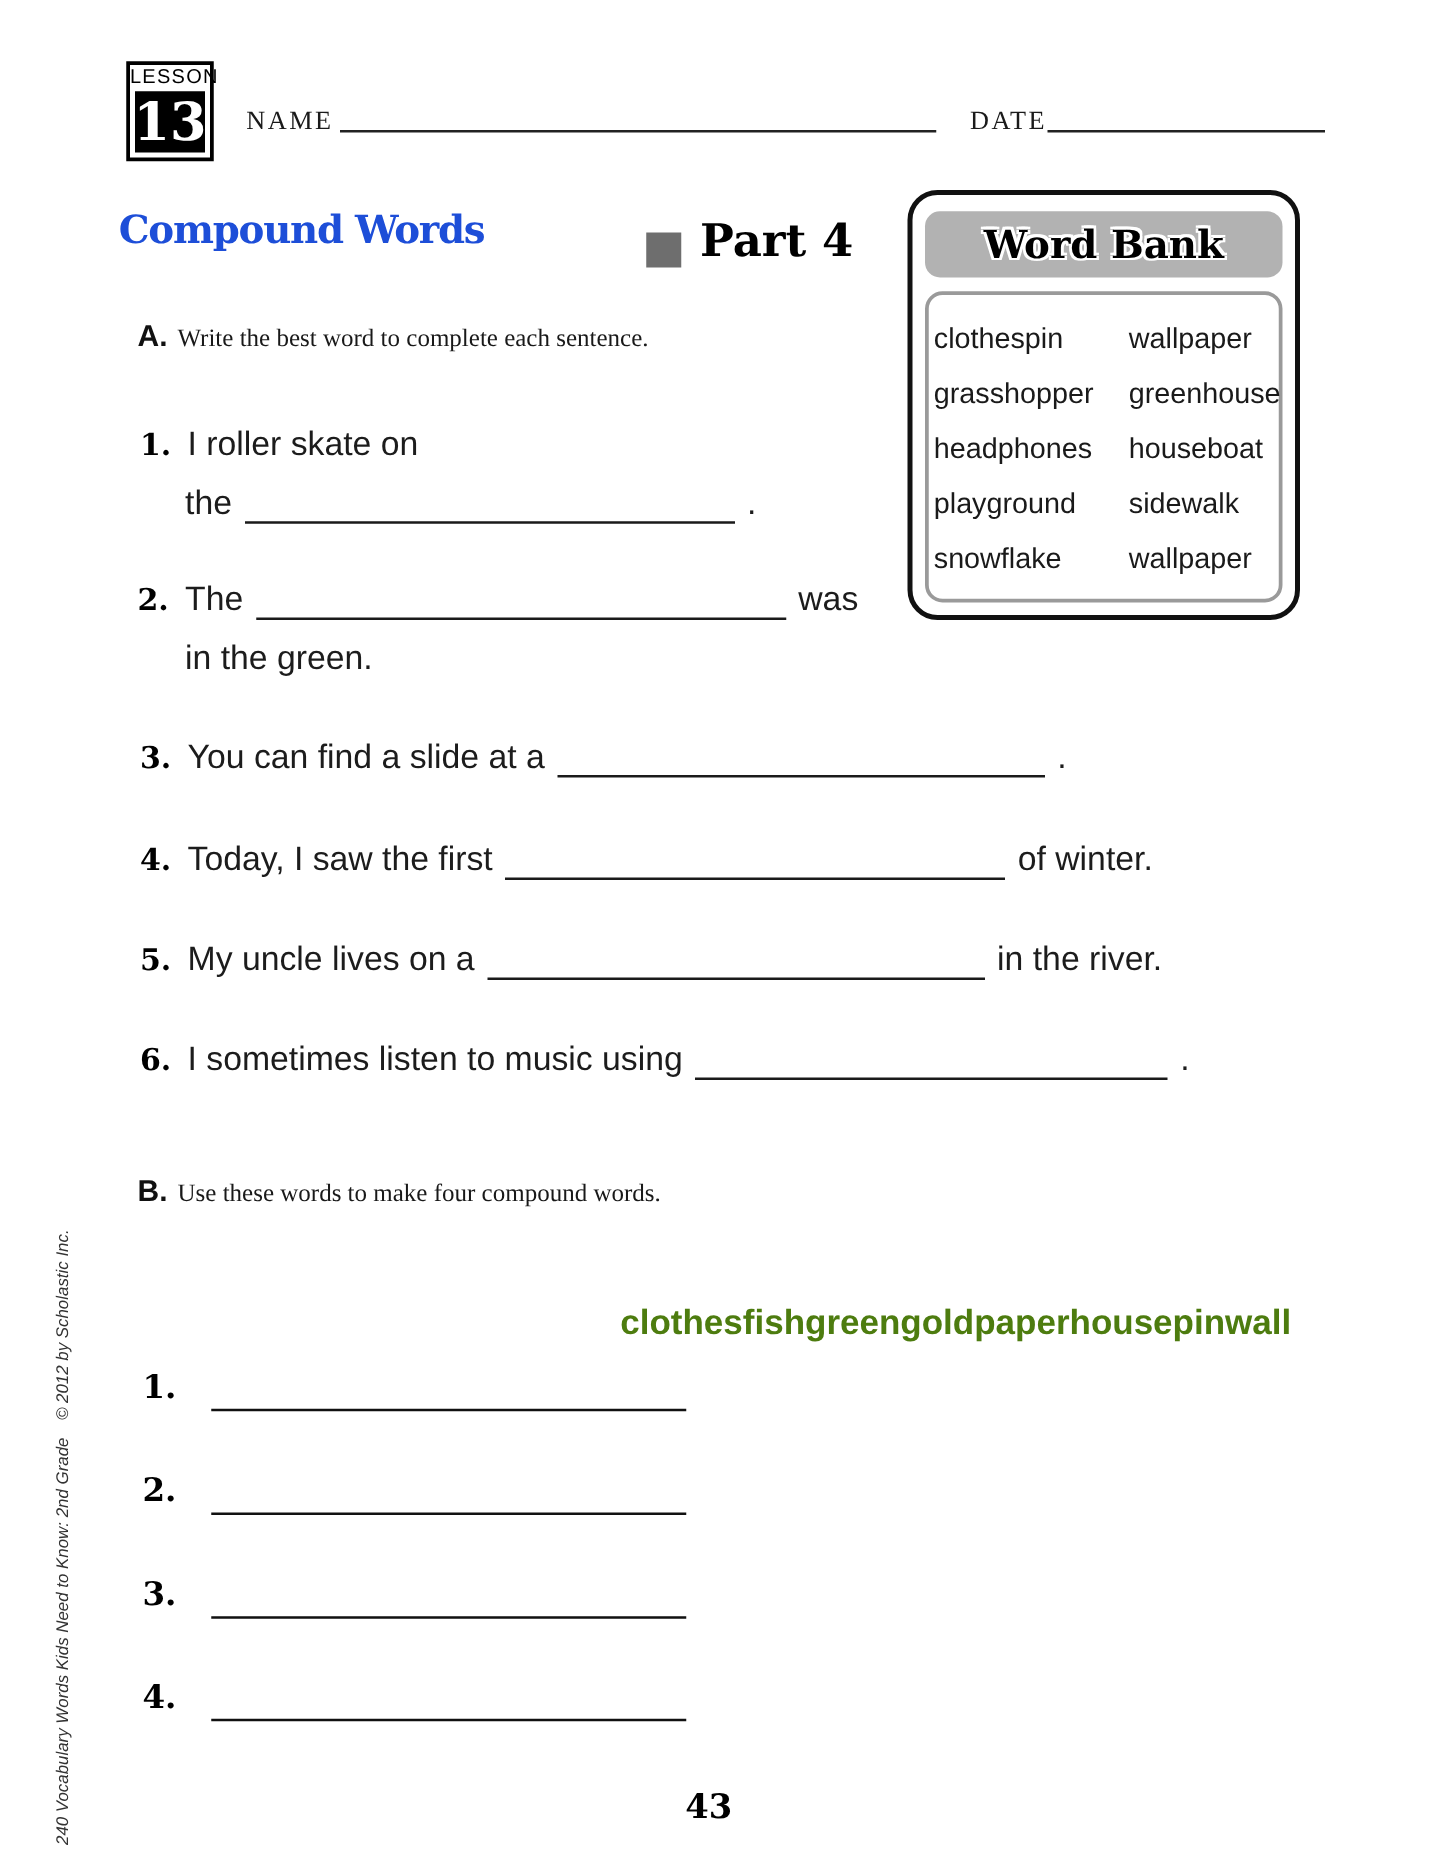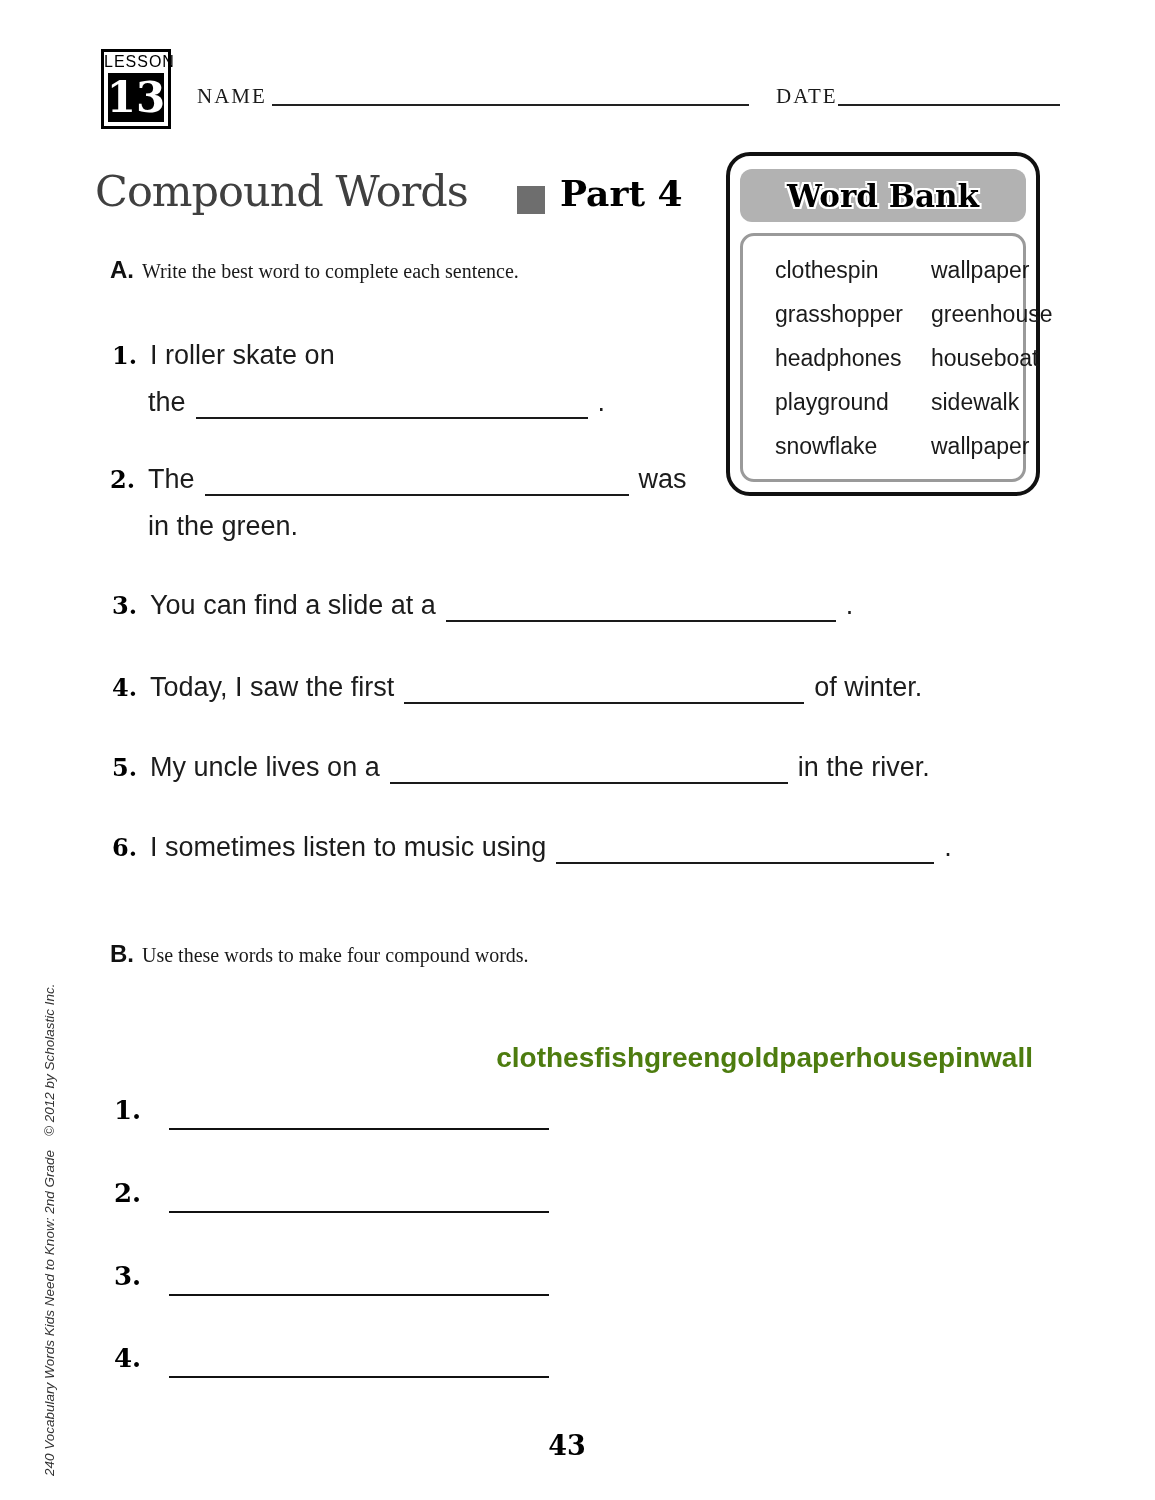--- a/index.html
+++ b/index.html
@@ -22,42 +22,42 @@
   .hdr-label { position:absolute; top:84px; font-family:"Liberation Serif", serif;
            font-size:21px; letter-spacing:2px; color:#1a1a1a; }
   .name-label { left:197px; }
   .date-label { left:776px; }
   .hdr-line { position:absolute; top:66px; height:40px; border-bottom:2px solid #222; }
   .name-line { left:272px; width:477px; }
   .date-line { left:838px; width:222px; }
 
   
   .title-main { position:absolute; left:95px; top:166px; font-family:"DejaVu Serif", serif;
-           font-weight:normal; font-size:43px; letter-spacing:-1px; color:#404040; }
+           font-weight:bold; font-size:31px; letter-spacing:-1px; color:#1d4ed8; }
   .title-square { position:absolute; left:517px; top:186px; width:28px; height:28px; background:#6e6e6e; }
   .title-part { position:absolute; left:560px; top:172px; font-family:"DejaVu Serif", serif;
            font-weight:bold; font-size:36px; color:#000; }
 
   
   .instr { position:absolute; white-space:nowrap; }
   .instr-a { left:110px; top:256px; }
   .instr-b { left:110px; top:940px; }
   .instr .lbl { font-family:"Liberation Sans", sans-serif; font-weight:bold; font-size:24px; margin-right:8px; }
   .instr .txt { font-family:"Liberation Serif", serif; font-size:20px; color:#191919; }
 
   
   .wordbank { position:absolute; left:726px; top:152px; width:314px; height:344px;
            border:4px solid #111; border-radius:24px; background:#fff; }
   .wb-header { position:absolute; left:10px; right:10px; top:13px; height:53px;
            background:#b2b2b2; border-radius:12px; display:flex; align-items:center; justify-content:center; }
   .wb-title { font-family:"DejaVu Serif", serif; font-weight:bold; font-size:31px; color:#000;
            text-shadow:-2px -2px 0 #fff, 2px -2px 0 #fff, -2px 2px 0 #fff, 2px 2px 0 #fff,
                        0 -2px 0 #fff, 0 2px 0 #fff, -2px 0 0 #fff, 2px 0 0 #fff; }
   .wb-inner { position:absolute; left:10px; right:10px; top:77px; bottom:10px;
-           border:3px solid #9a9a9a; border-radius:14px; padding:21px 0 0 32px; }
+           border:3px solid #9a9a9a; border-radius:14px; padding:21px 0 0 4px; }
   .wb-grid { display:grid; grid-template-columns:156px auto; row-gap:17px;
            font-family:"Liberation Sans", sans-serif; font-size:23px; color:#1a1a1a; }
 
   
   .sent { position:absolute; white-space:nowrap; font-family:"Liberation Sans", sans-serif;
           font-size:27px; color:#1c1c1c; line-height:34px; }
   .sent .num { font-family:"DejaVu Serif", serif; font-weight:bold; font-size:24px; color:#000; margin-right:13px; }
   .blank { display:inline-block; height:0; border-bottom:2px solid #1a1a1a; vertical-align:-8px;
            margin:0 10px; }
 

